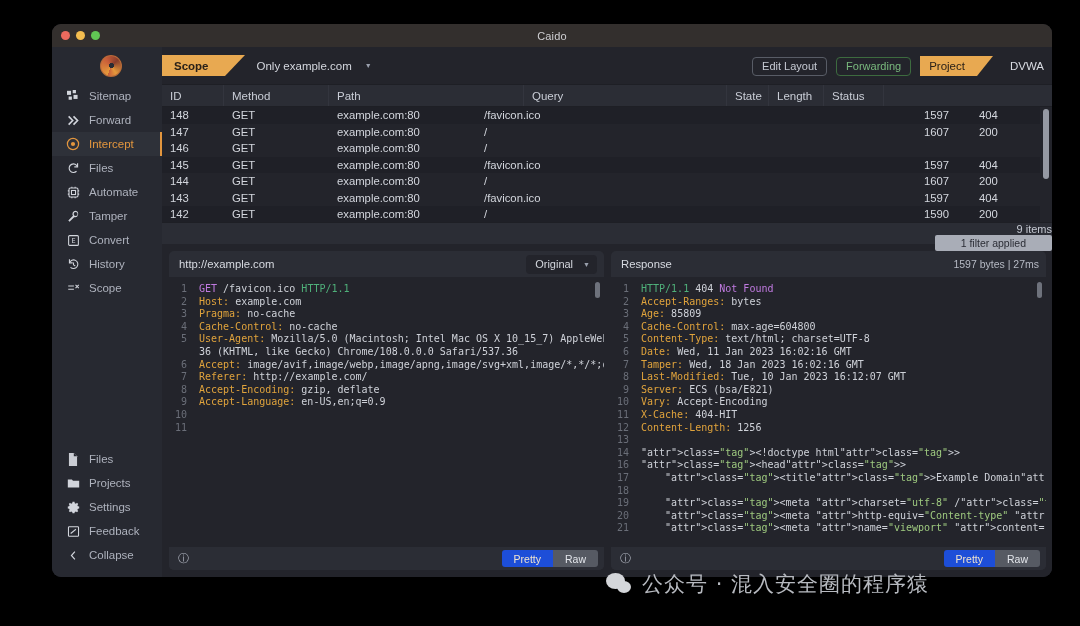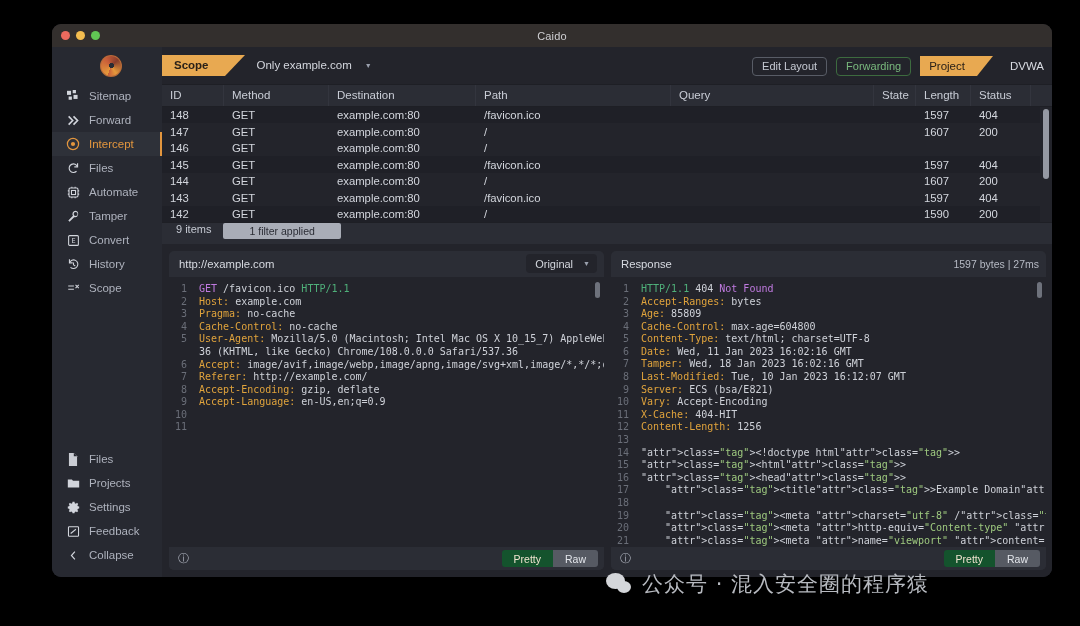--- a/index.html
+++ b/index.html
@@ -146,23 +146,24 @@
     position: absolute; right: 3px; top: 2px;
     width: 6px; height: 70px; border-radius: 3px;
     background: #9599a3;
   }
   .table-scroll-track {
     position: absolute; right: 0; top: 0; bottom: 0; width: 12px;
     background: #23242b;
   }
 
   .statusrow {
-    height: 22px; display: flex; align-items: flex-start; gap: 12px;
+    height: 22px; display: flex; align-items: flex-end; 
     padding-left: 14px; background: #2b2d35;
     border-top: 1px solid #1e1f25;
+    flex-direction: column;
   }
   .statusrow .items { color: #c5c9d2; font-size: 11px; }
   .filter-chip {
     background: #a9adb7; color: #2b2d35;
     font-size: 10.5px; border-radius: 2px;
     padding: 2px 26px;
   }
 
   
   .editors { flex: 1 1 auto; display: flex; gap: 7px; padding: 7px 6px 7px 7px; min-height: 0; }
@@ -207,21 +208,21 @@
     height: 23px; display: flex; align-items: center;
     justify-content: space-between; padding: 0 6px 0 9px;
     background: #2b2d35;
   }
   .help-icon { color: #aeb2bd; font-size: 11px; }
   .seg { display: flex; }
   .seg > div {
     height: 17px; padding: 0 12px; font-size: 10.5px;
     display: flex; align-items: center;
   }
-  .seg .pretty { background: #14532d; color: #efe3cf; border-radius: 3px 0 0 3px; margin-left: 28px; }
+  .seg .pretty { background: #1d4ed8; color: #efe3cf; border-radius: 3px 0 0 3px; margin-left: 28px; }
   .seg .raw { background: #565a63; color: #e3e6eb; border-radius: 0 3px 3px 0; }
 
   
   .watermark {
     position: absolute; left: 606px; top: 570px;
     display: flex; align-items: center; gap: 10px;
   }
   .wechat {
     position: relative; width: 26px; height: 22px;
   }
@@ -410,21 +411,20 @@
               <span>Project</span>
             </div>
             <div class="project-name">DVWA</div>
           </div>
         </div>
 
         <div class="table-wrap">
           <div class="thead" id="thead">
               <div class="th c-id">ID</div>
               <div class="th c-method">Method</div>
-              <div class="th c-dest">Destination</div>
               <div class="th c-path">Path</div>
               <div class="th c-query">Query</div>
               <div class="th c-state">State</div>
               <div class="th c-length">Length</div>
               <div class="th c-status">Status</div>
             </div>
           <div class="tbody" id="tbody">
             <div class="table-scroll-track">
               <div class="table-scrollbar"></div>
             </div>
@@ -632,24 +632,20 @@
                 </div>
                 <div class="cl">
                   <div class="ln">13</div>
                   <div class="ct"></div>
                 </div>
                 <div class="cl">
                   <div class="ln">14</div>
                   <div class="ct"><span <span="" class="&lt;span">"attr"</span>&gt;class=<span class="str">"tag"</span>&gt;&lt;!doctype html<span <span="" class="&lt;span">"attr"</span>&gt;class=<span class="str">"tag"</span>&gt;&gt;</div>
                 </div>
                 <div class="cl">
-                  <div class="ln">15</div>
-                  <div class="ct"><span <span="" class="&lt;span">"attr"</span>&gt;class=<span class="str">"tag"</span>&gt;&lt;html<span <span="" class="&lt;span">"attr"</span>&gt;class=<span class="str">"tag"</span>&gt;&gt;</div>
-                </div>
-                <div class="cl">
                   <div class="ln">16</div>
                   <div class="ct"><span <span="" class="&lt;span">"attr"</span>&gt;class=<span class="str">"tag"</span>&gt;&lt;head<span <span="" class="&lt;span">"attr"</span>&gt;class=<span class="str">"tag"</span>&gt;&gt;</div>
                 </div>
                 <div class="cl">
                   <div class="ln">17</div>
                   <div class="ct">    <span <span="" class="&lt;span">"attr"</span>&gt;class=<span class="str">"tag"</span>&gt;&lt;title<span <span="" class="&lt;span">"attr"</span>&gt;class=<span class="str">"tag"</span>&gt;&gt;Example Domain<span <span="" class="&lt;span">"attr"</span>&gt;class=&gt;&lt;/title&gt;class=&gt;&gt;</div>
                 </div>
                 <div class="cl">
                   <div class="ln">18</div>
                   <div class="ct"></div>

